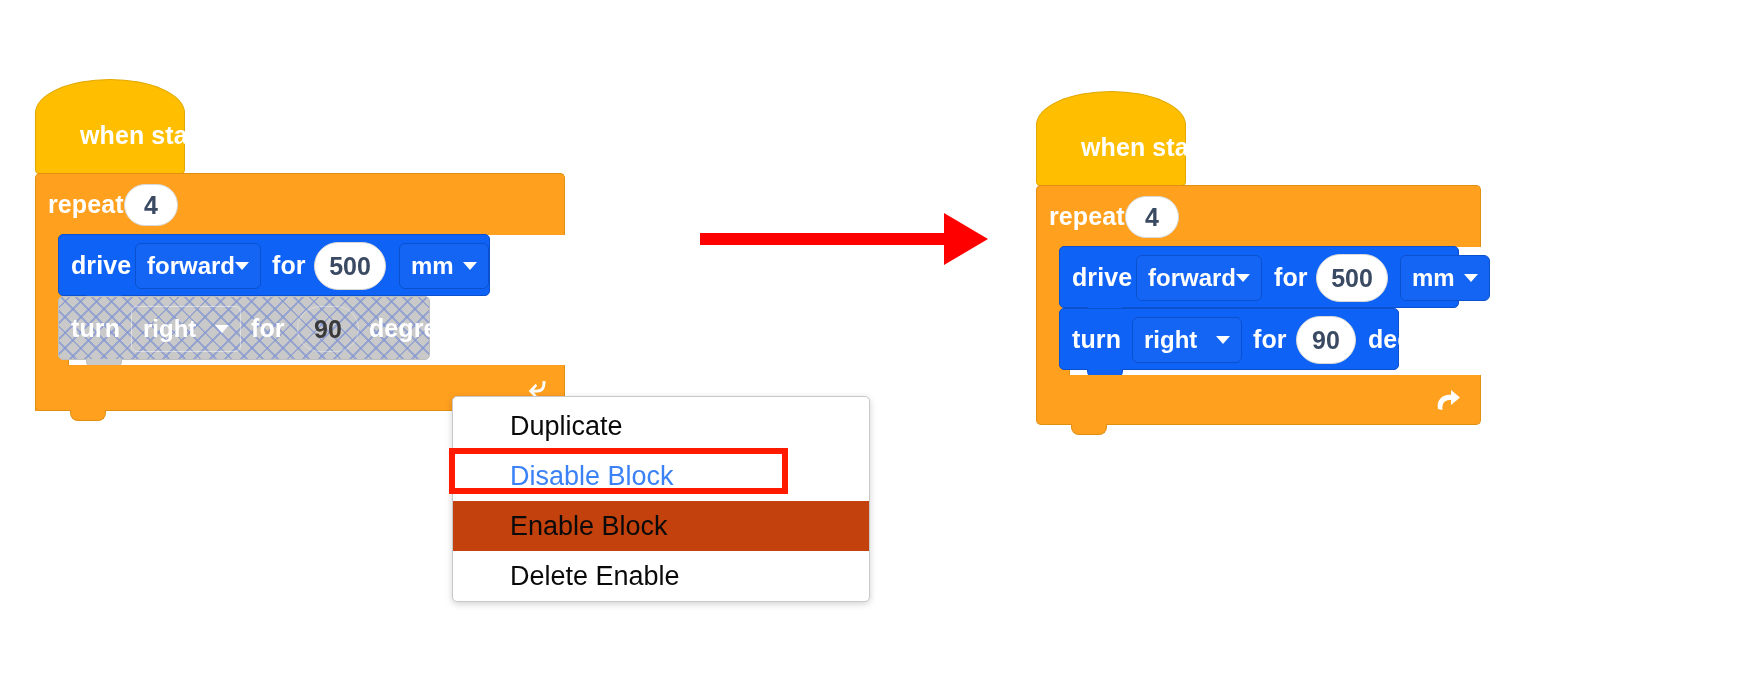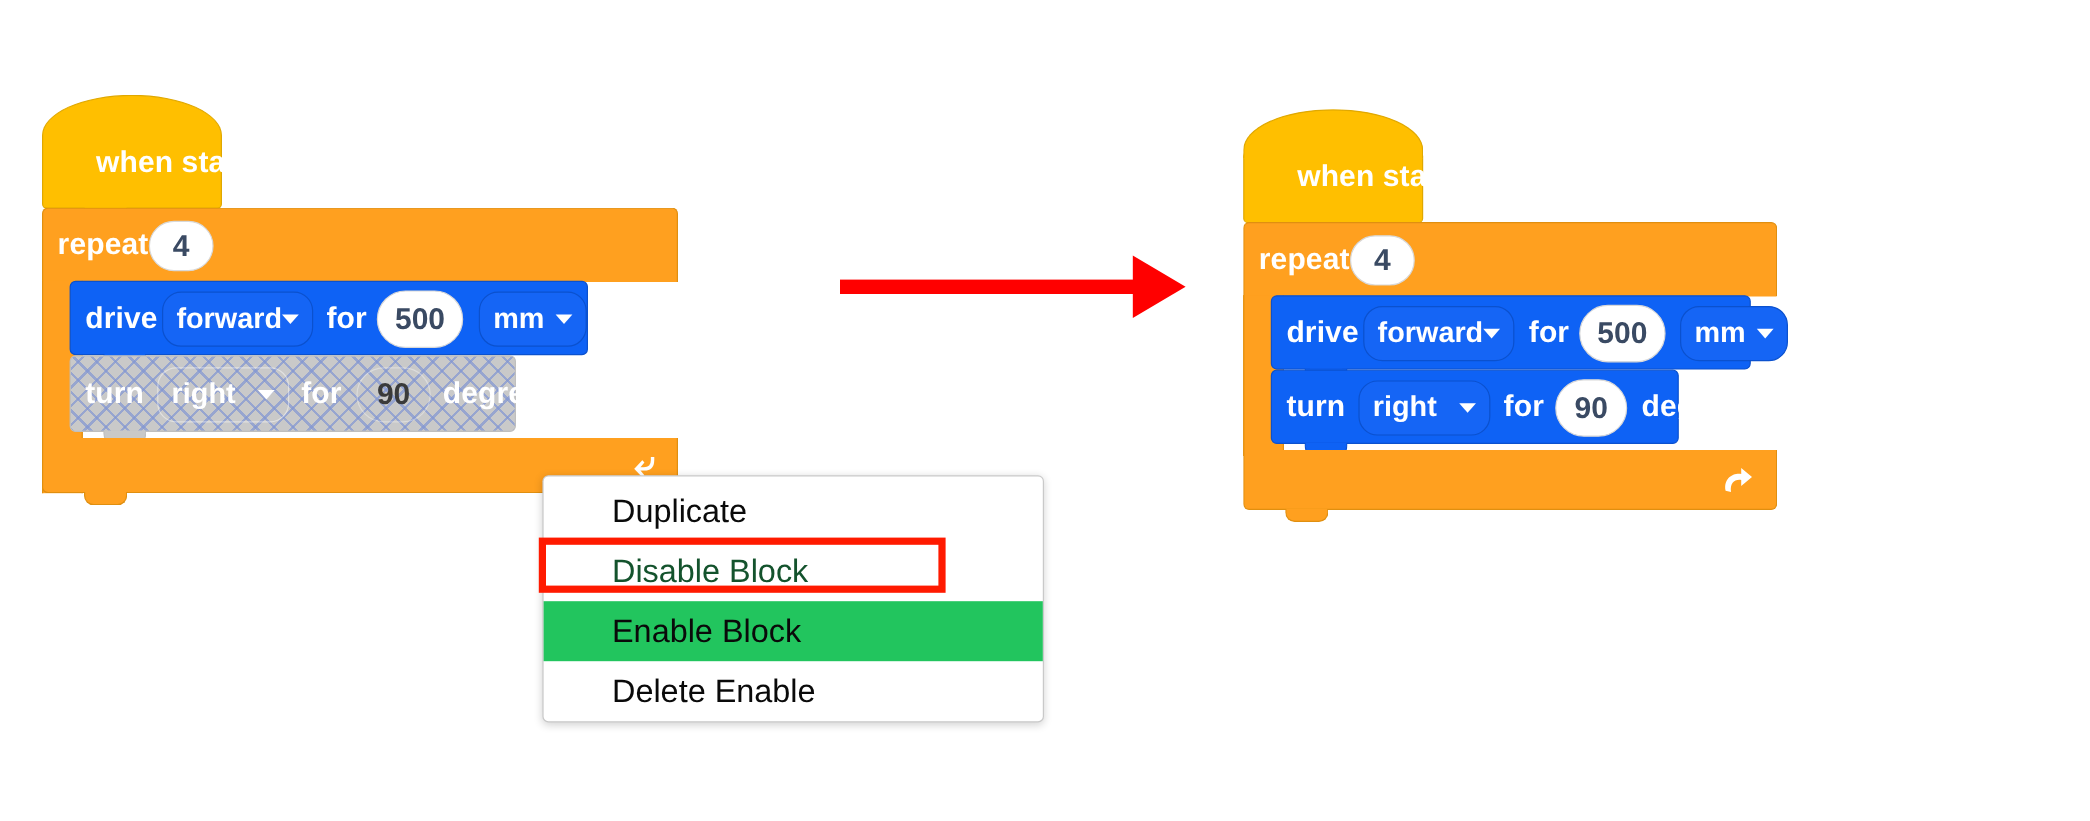--- a/index.html
+++ b/index.html
@@ -54,43 +54,43 @@
 
   
   .oval{position:absolute;background:#ffffff;border:1px solid #D8D8D8;
         border-radius:999px;color:#3A4A63;font-weight:bold;text-align:center;
         box-sizing:border-box;display:flex;align-items:center;justify-content:center;}
   .oval.dis{background:#DCDCDC;border-color:#CFCFCF;color:#4A4A4A;
             border-radius:999px;}
 
   
   .dd{position:absolute;background:#1565F5;border:1px solid #0B51CE;
-      border-radius:16px;box-sizing:border-box;display:flex;align-items:center;}
+      border-radius:6px;box-sizing:border-box;display:flex;align-items:center;}
   .dd.dis{background:transparent;border:1px solid rgba(255,255,255,.45);}
   .dd .ddlbl{color:#fff;font-weight:bold;white-space:nowrap;}
   .caret{width:0;height:0;border-left:7px solid transparent;
          border-right:7px solid transparent;border-top:8px solid #ffffff;}
 
   
   .looparrow{position:absolute;color:#ffffff;font-weight:bold;}
 
   
   .redarrow-shaft{position:absolute;background:#FF0000;}
   .redarrow-head{position:absolute;width:0;height:0;
       border-top:26px solid transparent;border-bottom:26px solid transparent;
       border-left:44px solid #FF0000;}
 
   
   .ctxmenu{position:absolute;background:#FFFFFF;border:1px solid #C9C9C9;
            border-radius:5px;box-shadow:0 2px 7px rgba(0,0,0,.18);
            box-sizing:border-box;overflow:visible;}
   .ctxitem{position:relative;height:50px;display:flex;align-items:center;
            padding-left:57px;font-size:27px;color:#0A0A0A;box-sizing:border-box;}
-  .ctxitem.disabled{color:#14532d;}
-  .ctxitem.selected{background:#22c55e;}
+  .ctxitem.disabled{color:#3b82f6;}
+  .ctxitem.selected{background:#c2410c;}
   .redbox{position:absolute;border:6px solid #FF1A00;box-sizing:border-box;
           pointer-events:none;}
 </style>
 </head>
 <body>
 
 <div class="stage">
 
   <div>
 

